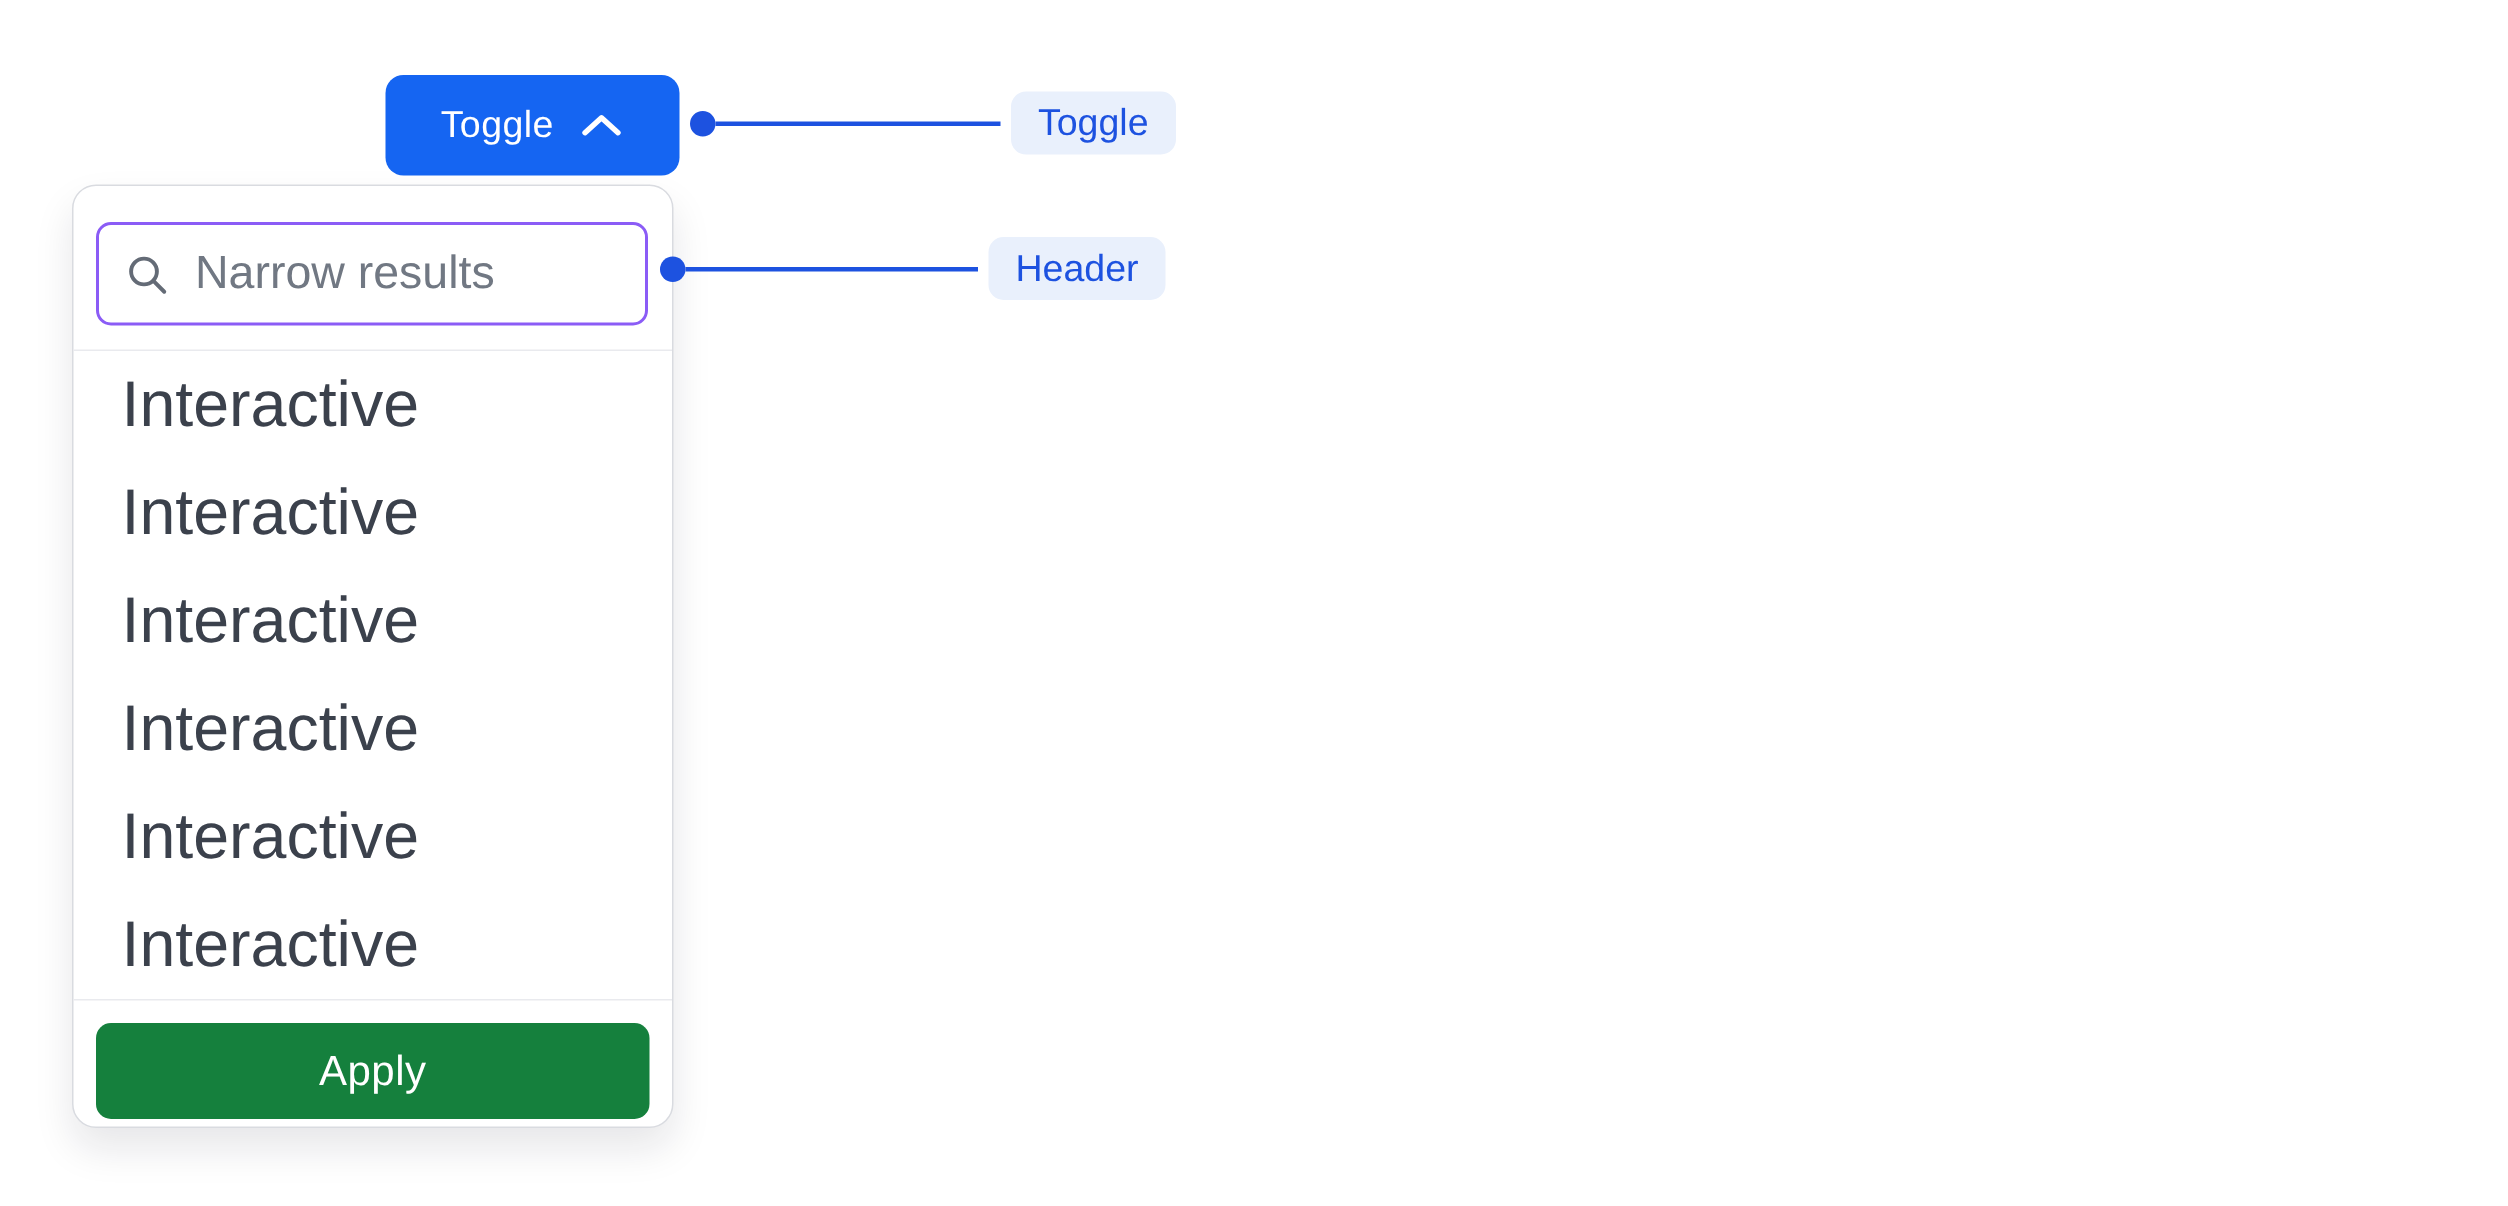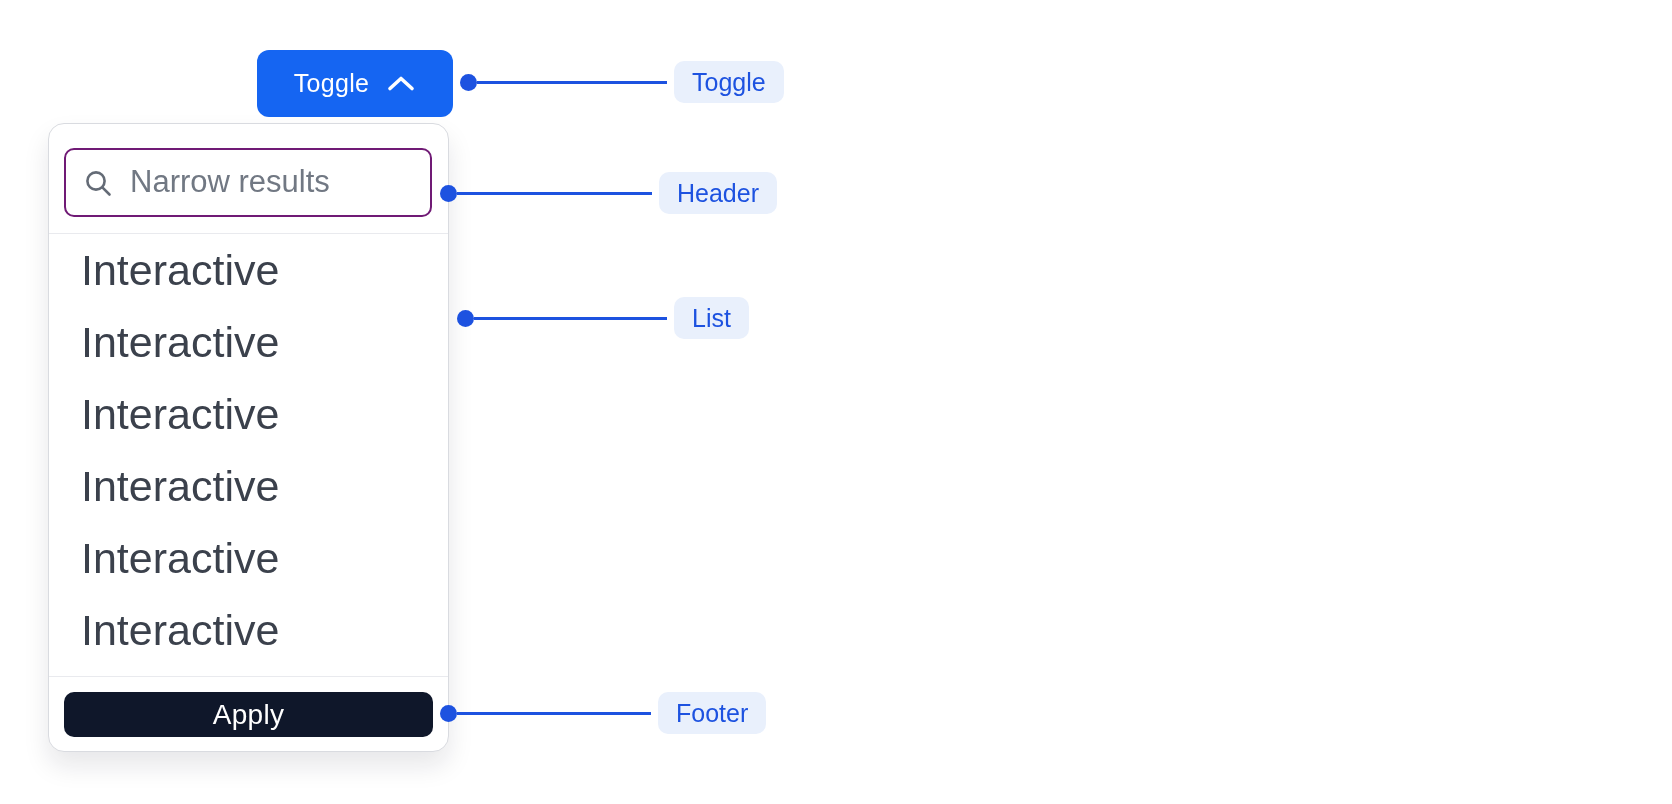--- a/index.html
+++ b/index.html
@@ -28,21 +28,21 @@
     box-shadow:0 14px 26px rgba(16,24,40,.10);
     display:flex; flex-direction:column;
   }
   .panel-header {
     padding:24px 16px 16px 15px;
     border-bottom:1.5px solid #e9eaee;
   }
   .search-box { position:relative; height:69px; }
   .search-box input {
     width:100%; height:69px;
-    border:2px solid #701a75; border-radius:10px;
+    border:2px solid #8b5cf6; border-radius:10px;
     padding:0 18px 1px 64px;
     font-family:"Liberation Sans", sans-serif;
     font-size:31px; color:#3b414c; background:#ffffff; outline:none;
   }
   .search-box input::placeholder { color:#717883; opacity:1; }
   .search-box .mag {
     position:absolute; left:19px; top:50%; transform:translateY(-50%);
     width:30px; height:30px; pointer-events:none;
   }
 
@@ -51,41 +51,41 @@
     height:72px; display:flex; align-items:center;
     padding-left:32px; font-size:43px; color:#3b414c; cursor:pointer;
   }
 
   .panel-footer {
     margin-top:auto;
     border-top:1.5px solid #e9eaee;
     padding:15px 15px 14px;
   }
   .apply-btn {
-    width:100%; height:45px;
-    background:#0f172a; color:#ffffff; border:none; border-radius:10px;
+    width:100%; height:64px;
+    background:#15803d; color:#ffffff; border:none; border-radius:10px;
     font-family:"Liberation Sans", sans-serif;
     font-size:28px; font-weight:500; letter-spacing:.3px; cursor:pointer;
   }
 
   
   .annot { position:absolute; display:flex; align-items:center; height:42px; }
   .a-dot {
     width:17px; height:17px; border-radius:50%;
     background:#1d52e0; flex:0 0 auto;
   }
   .a-line { height:3px; background:#1d52e0; flex:0 0 auto; }
   .a-chip {
     margin-left:7px; padding:0 18px; height:42px; line-height:42px;
     background:#e9f0fc; color:#1d52e0; border-radius:10px;
     font-size:25px; font-weight:500; white-space:nowrap;
   }
   .annot-toggle { left:460px; top:61px;  }
   .annot-toggle .a-line { width:190px; }
-  .annot-header { left:440px; top:172px; }
+  .annot-header { left:440px; top:158px; }
   .annot-header .a-line { width:195px; }
   .annot-list   { left:457px; top:297px; }
   .annot-list   .a-line { width:193px; }
   .annot-footer { left:440px; top:692px; }
   .annot-footer .a-line { width:194px; }
 </style>
 </head>
 <body>
 
 <div class="stage">
@@ -128,25 +128,15 @@
     <span class="a-line"></span>
     <span class="a-chip">Toggle</span>
   </div>
 
   <div class="annot annot-header">
     <span class="a-dot"></span>
     <span class="a-line"></span>
     <span class="a-chip">Header</span>
   </div>
 
-  <div class="annot annot-list">
-    <span class="a-dot"></span>
-    <span class="a-line"></span>
-    <span class="a-chip">List</span>
-  </div>
 
-  <div class="annot annot-footer">
-    <span class="a-dot"></span>
-    <span class="a-line"></span>
-    <span class="a-chip">Footer</span>
-  </div>
 
 </div>
 
 </body></html>

